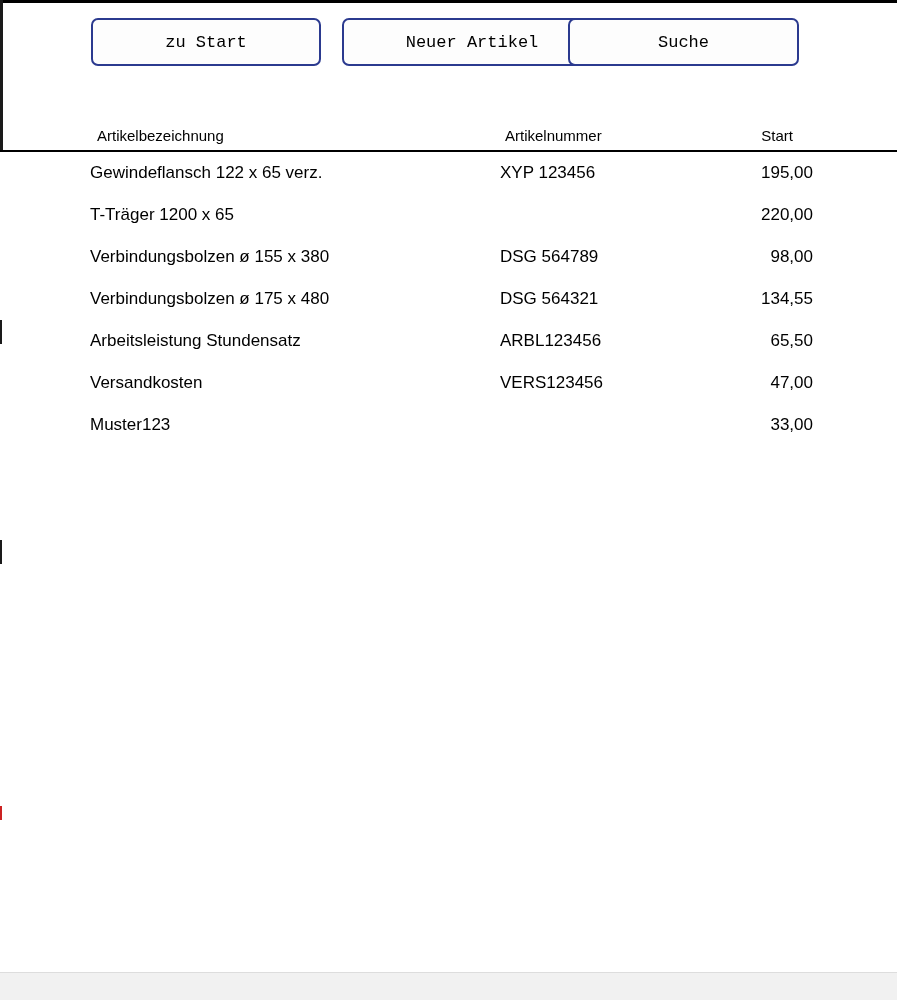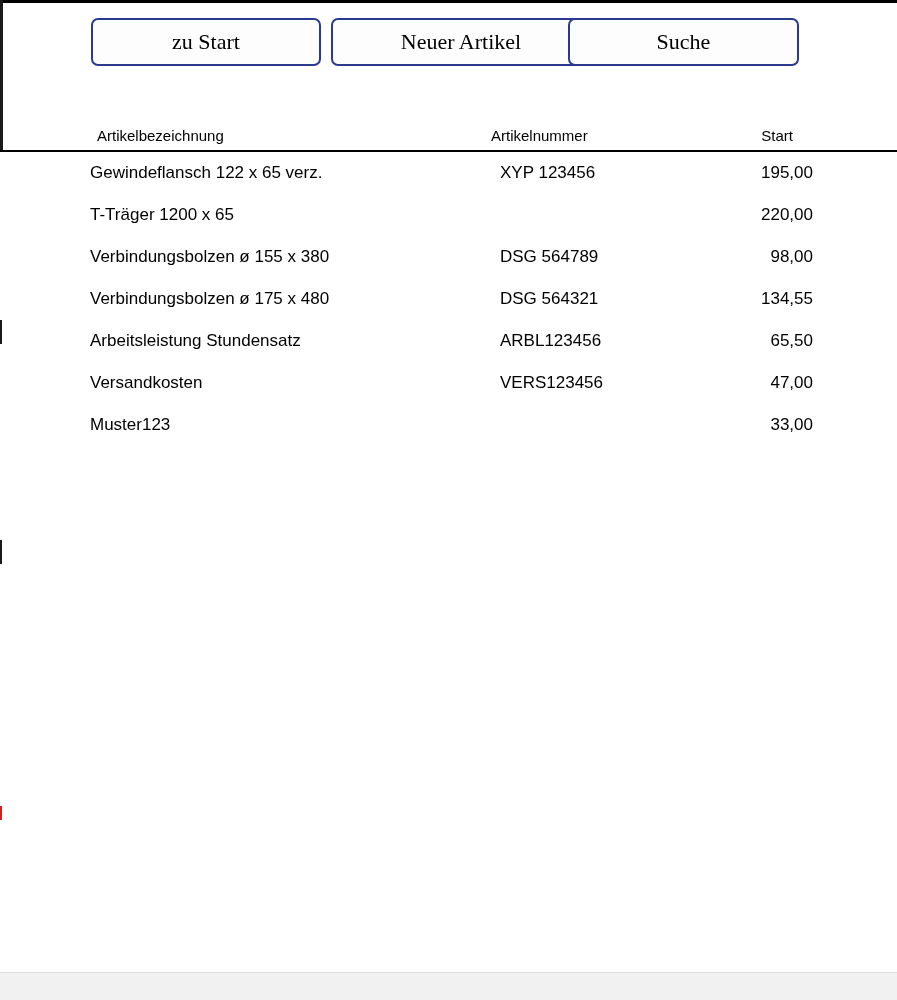--- a/index.html
+++ b/index.html
@@ -36,30 +36,30 @@
   .edge-mark.red { top: 806px; height: 14px; width: 2px; background: #cc2222; }
 
   
   .btn {
     position: absolute;
     top: 18px;
     height: 48px;
     border: 2px solid #2b3a8f;
     border-radius: 7px;
     background: #fdfdfd;
-    font-family: Liberation Serif, serif;
-    font-size: 22px;
+    font-family: Liberation Mono, monospace;
+    font-size: 17px;
     color: #000000;
     display: flex;
     align-items: center;
     justify-content: center;
     cursor: pointer;
   }
   .btn-start  { left: 91px;  width: 230px; }
-  .btn-new    { left: 331px; width: 260px; }
+  .btn-new    { left: 342px; width: 260px; }
   .btn-search { left: 568px; width: 231px; }
 
   
   .list-header {
     position: absolute;
     top: 122px;
     left: 0;
     width: 100%;
     height: 28px;
     font-size: 15px;
@@ -87,21 +87,21 @@
     font-size: 17px;
     padding-left: 48px;
   }
   .row .cell { line-height: 42px; }
 
   .cell { position: absolute; white-space: nowrap; }
   .cell-desc  { left: 90px; }
   .cell-num   { left: 500px; }
   .cell-price { right: 84px; text-align: right; }
   .list-header .cell-desc  { left: 97px; }
-  .list-header .cell-num   { left: 491px; }
+  .list-header .cell-num   { left: 505px; }
   .list-header .cell-price { right: 104px; }
 
   
   .bottom-bar {
     position: absolute;
     bottom: 0;
     left: 0;
     width: 100%;
     height: 28px;
     background: #f1f1f1;

